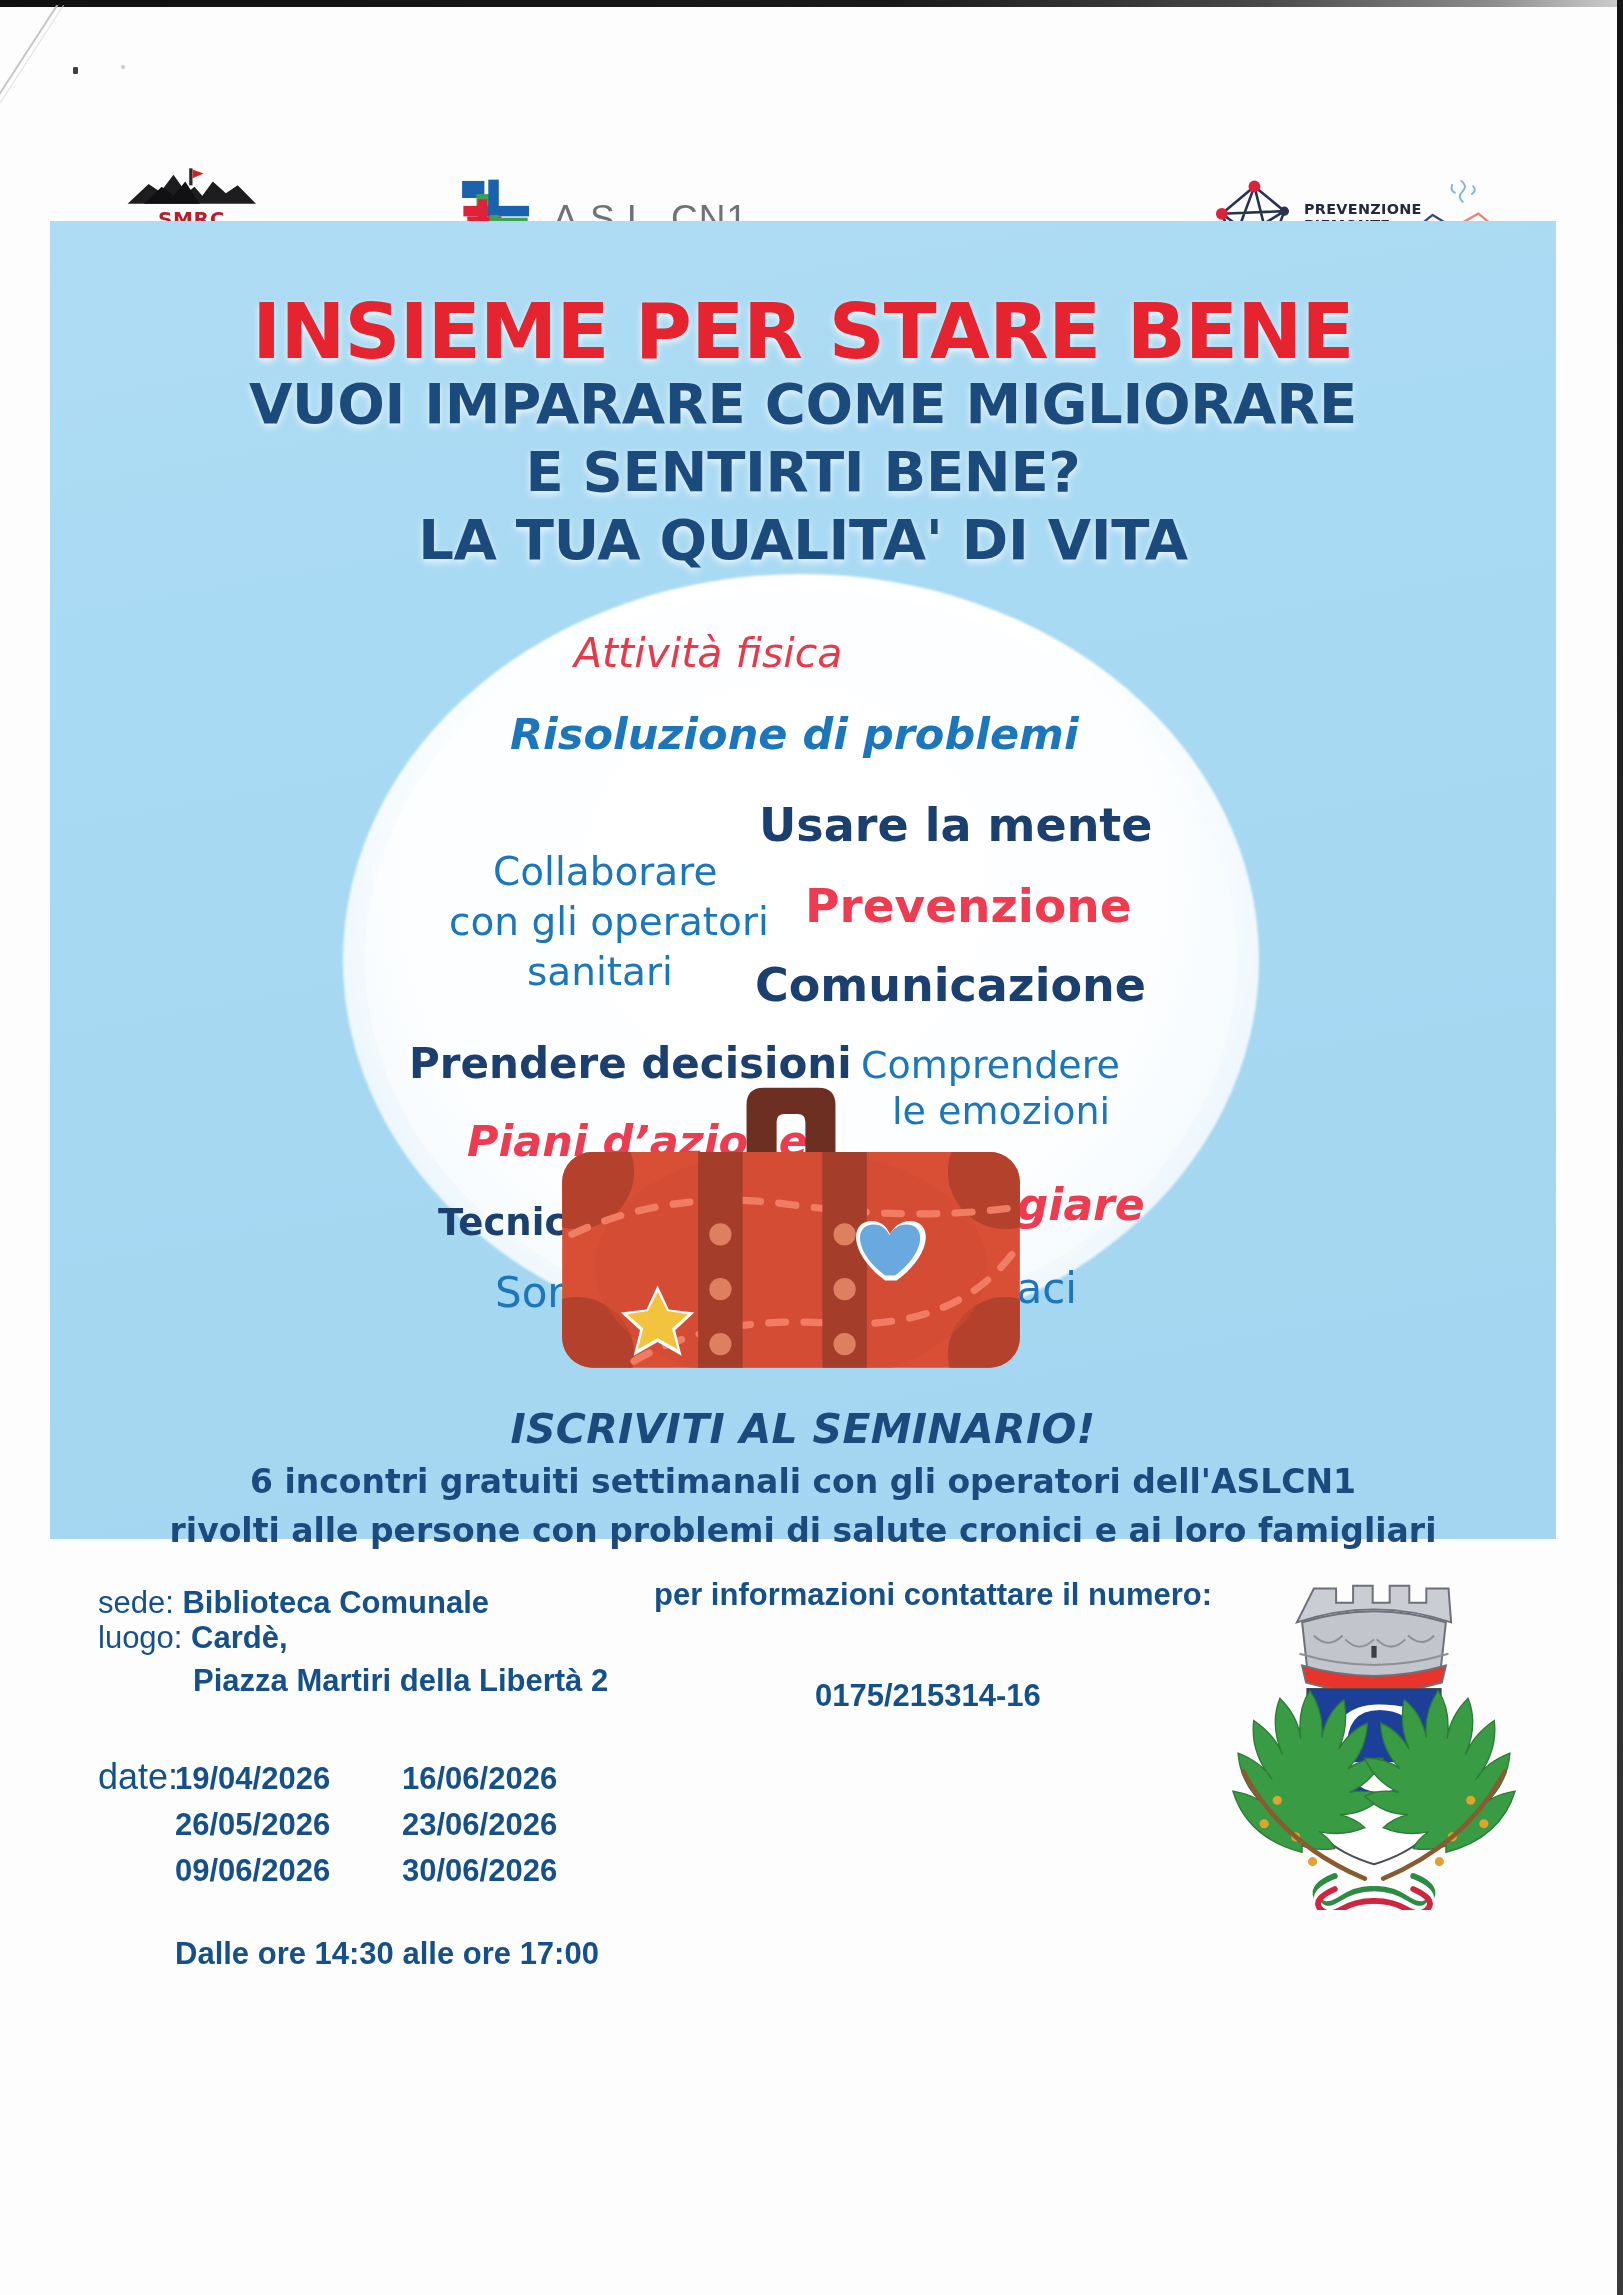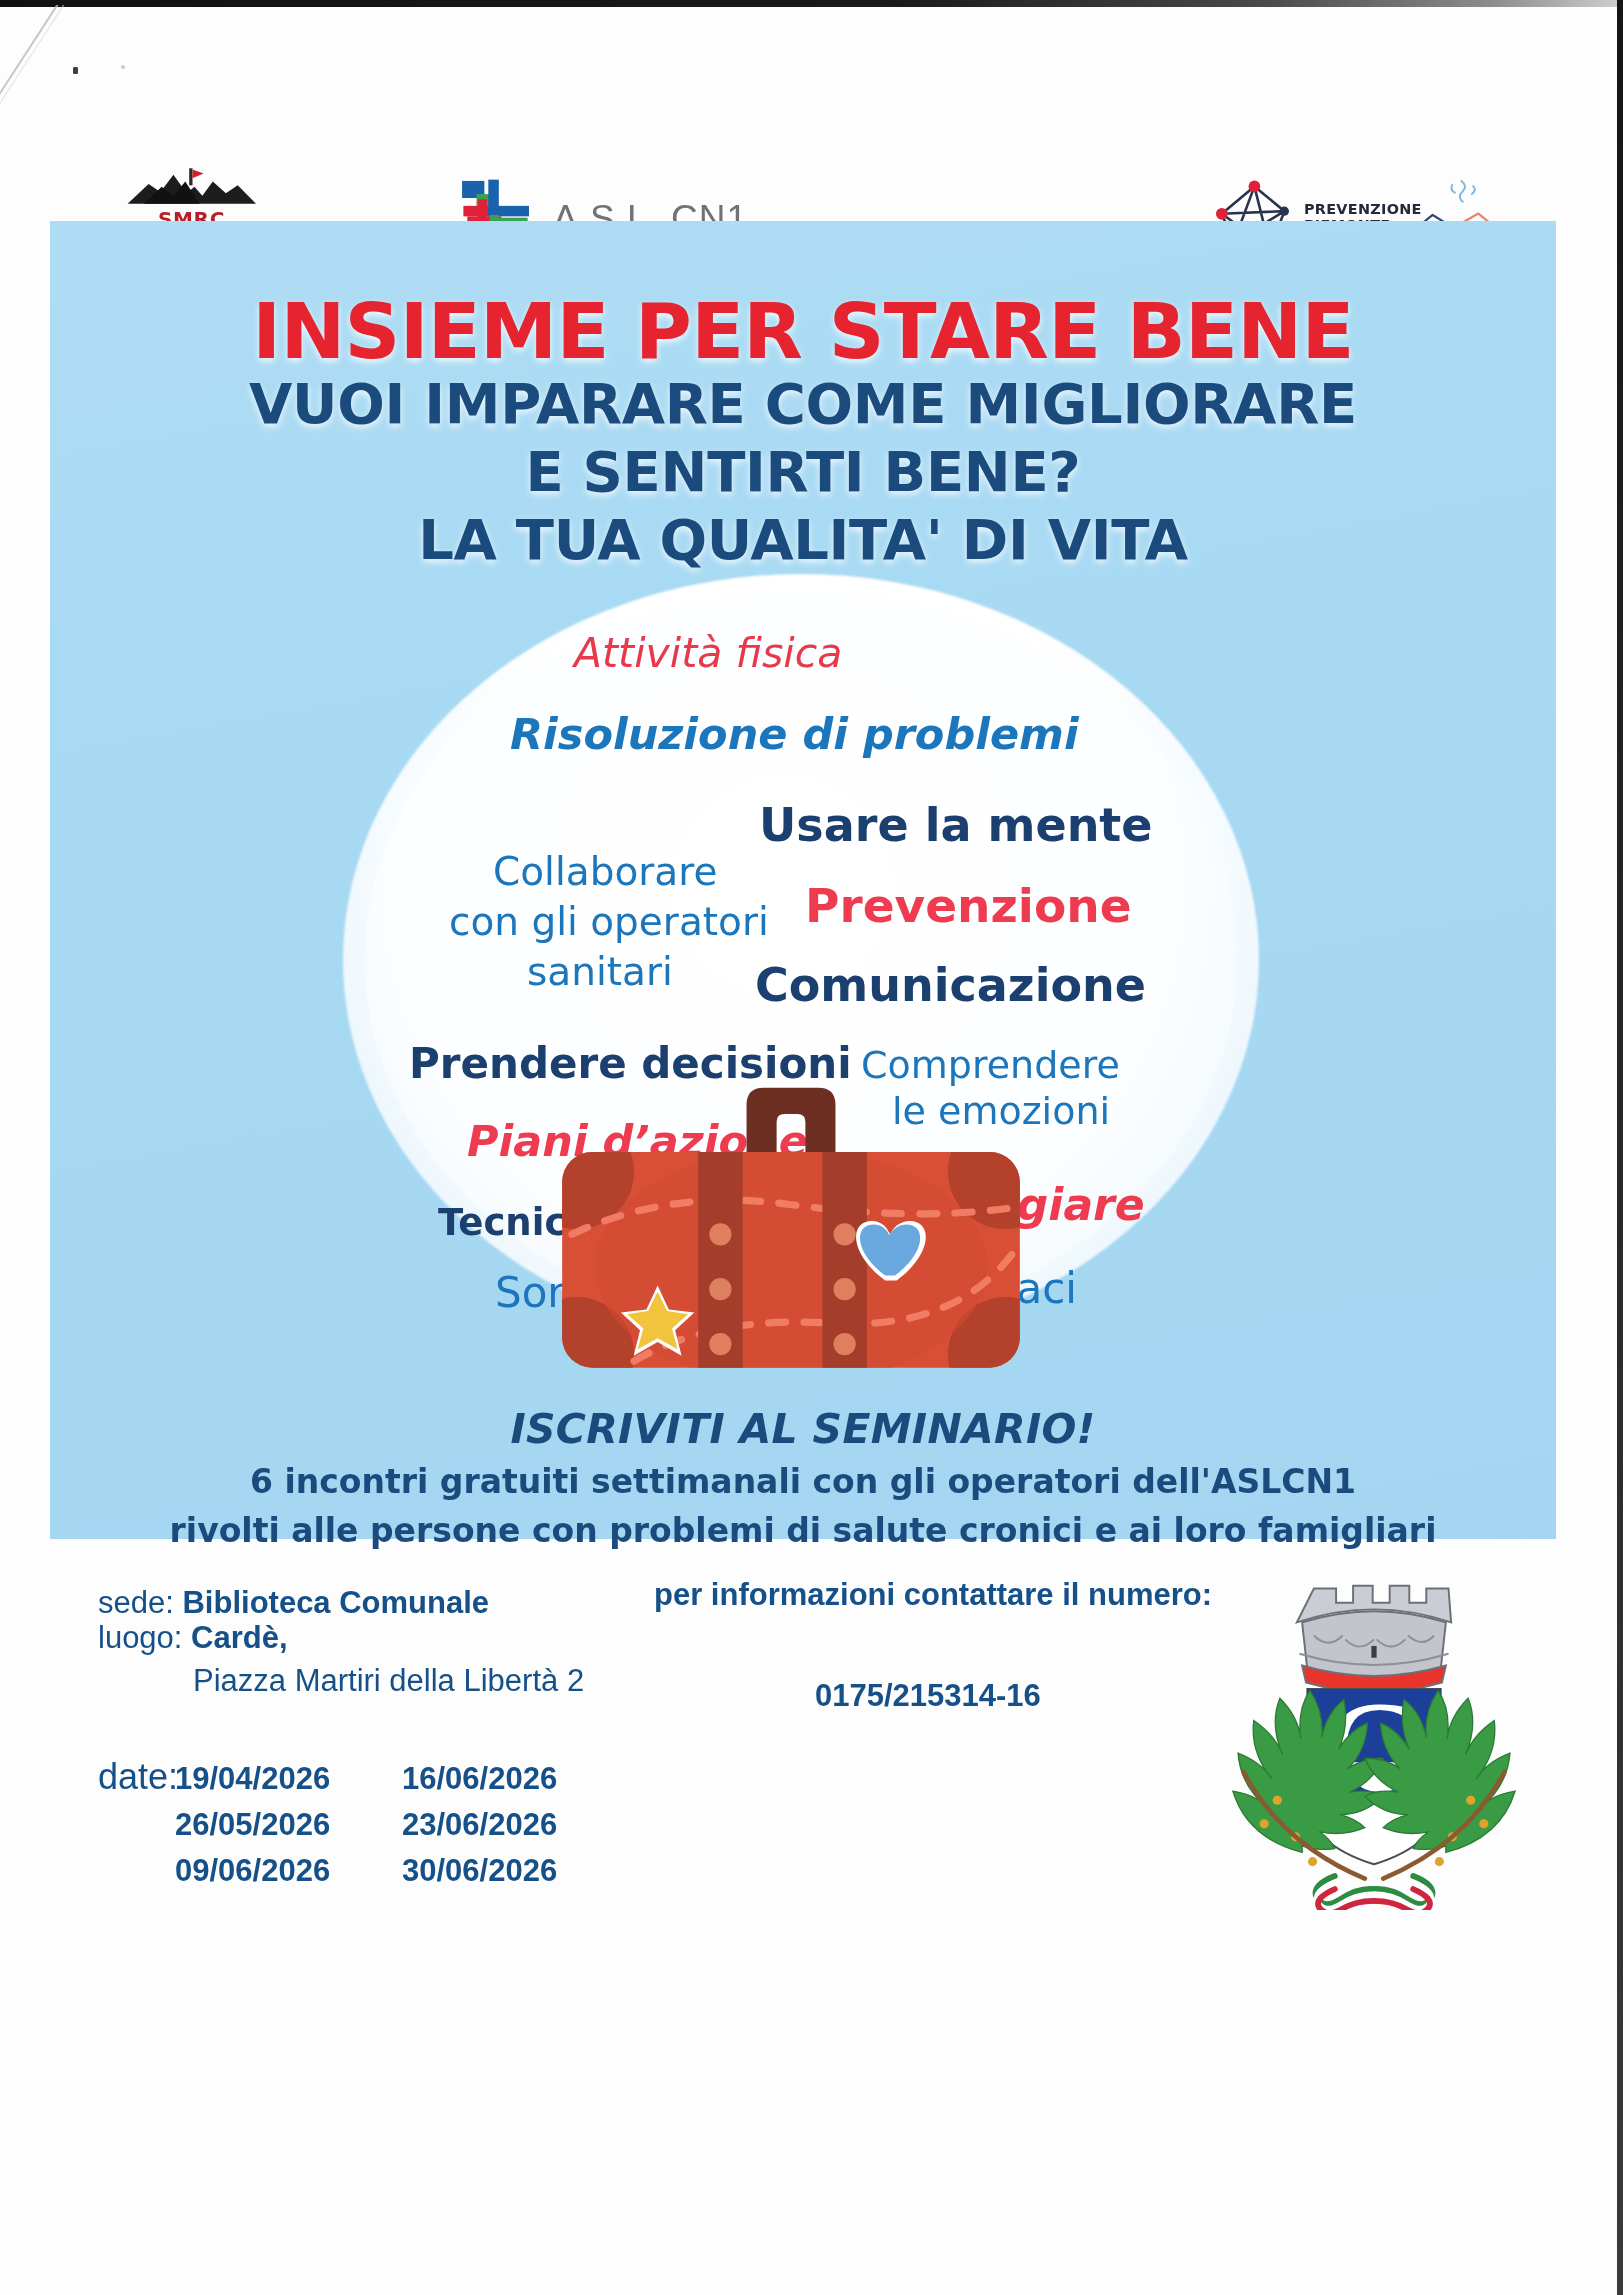--- a/index.html
+++ b/index.html
@@ -85,21 +85,21 @@
   .pb-line{font-size:33px;font-weight:bold;color:#1b4a7d;line-height:41px;margin-top:7.9px;
     font-family:"DejaVu Sans",sans-serif;}
 
   
   #footer{position:absolute;left:0;top:1570px;width:1623px;height:458px;}
   .ft{position:absolute;font-family:"Liberation Sans","DejaVu Sans",sans-serif;color:#155089;}
   .lbl{font-weight:400;}
   .val{font-weight:bold;}
   #sede-row{left:98px;top:6.5px;font-size:31px;margin-top:8px;}
   #luogo-row{left:98px;top:50px;font-size:31px;}
-  #addr-row{left:193px;top:93px;font-size:31px;font-weight:normal;}
+  #addr-row{left:193px;top:93px;font-size:31px;font-weight:bold;}
   #date-label{left:98px;top:186px;font-size:36px;}
   #dates-col1{left:175px;top:186px;font-size:31px;font-weight:bold;line-height:46px;}
   #dates-col2{left:402px;top:186px;font-size:31px;font-weight:bold;line-height:46px;}
   #orario{left:175px;top:366px;font-size:31px;font-weight:bold;}
   #info-label{left:654px;top:6.5px;font-size:31px;font-weight:bold;}
   #info-number{left:815px;top:108px;font-size:31px;font-weight:bold;}
   #crest{left:1204px;top:-26px;width:340px;height:366px;}
 </style>
 </head>
 <body>
@@ -306,20 +306,21 @@
     <div>26/05/2026</div>
     <div>09/06/2026</div>
   </div>
 
   <div class="ft" id="dates-col2">
     <div>16/06/2026</div>
     <div>23/06/2026</div>
     <div>30/06/2026</div>
   </div>
 
+  <div class="ft" id="orario">Dalle ore 14:30 alle ore 17:00</div>
 
   <div class="ft" id="info-label">per informazioni contattare il numero:</div>
   <div class="ft" id="info-number">0175/215314-16</div>
 
   <div class="ft" id="crest">
     <svg width="340" height="366" viewBox="0 0 520 560">
 
       <g>
         <path d="M150 120 q110 -34 220 0 l-8 72 q-102 30 -204 0 Z" fill="#c2c5cb" stroke="#6d7079" stroke-width="3"></path>
         <path d="M142 120 q118 -40 236 0 l-4 -52 h-34 v22 h-26 v-26 h-30 v26 h-26 v-26 h-30 v26 h-26 v-22 h-34 Z" fill="#cacdd3" stroke="#6d7079" stroke-width="3"></path>

